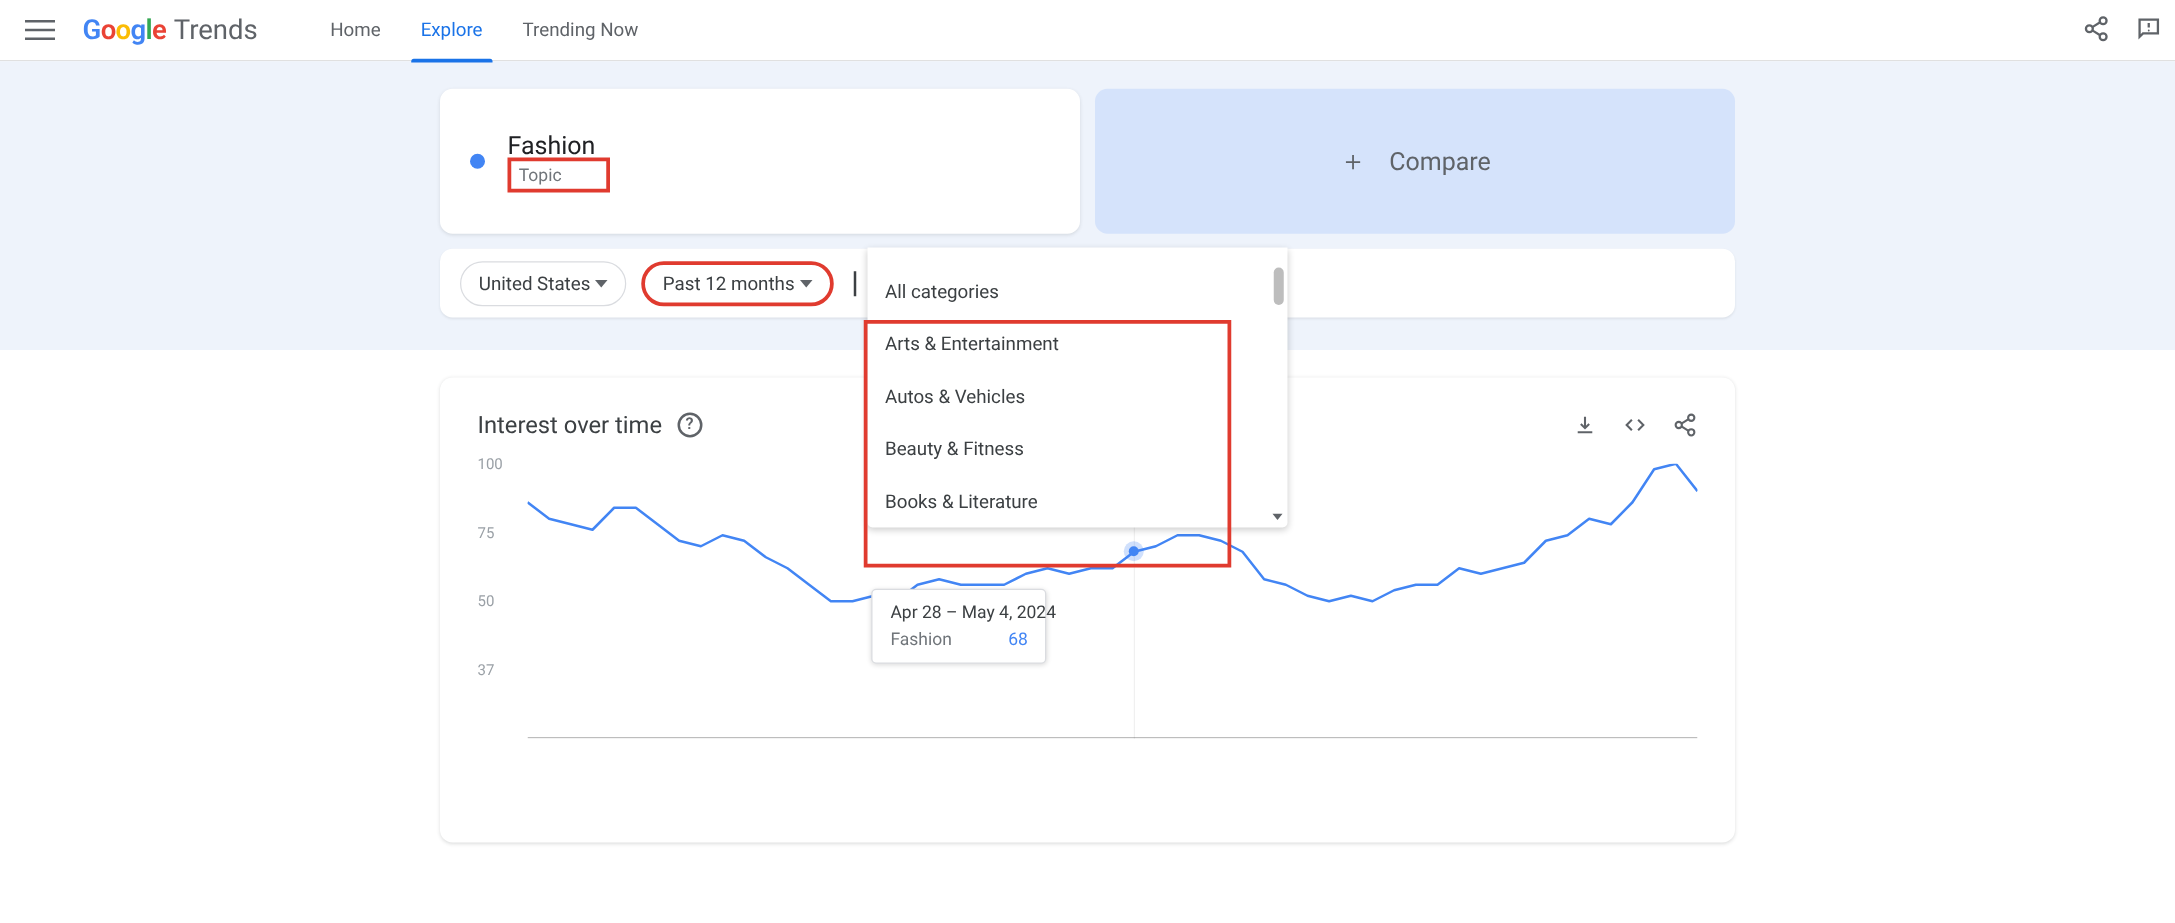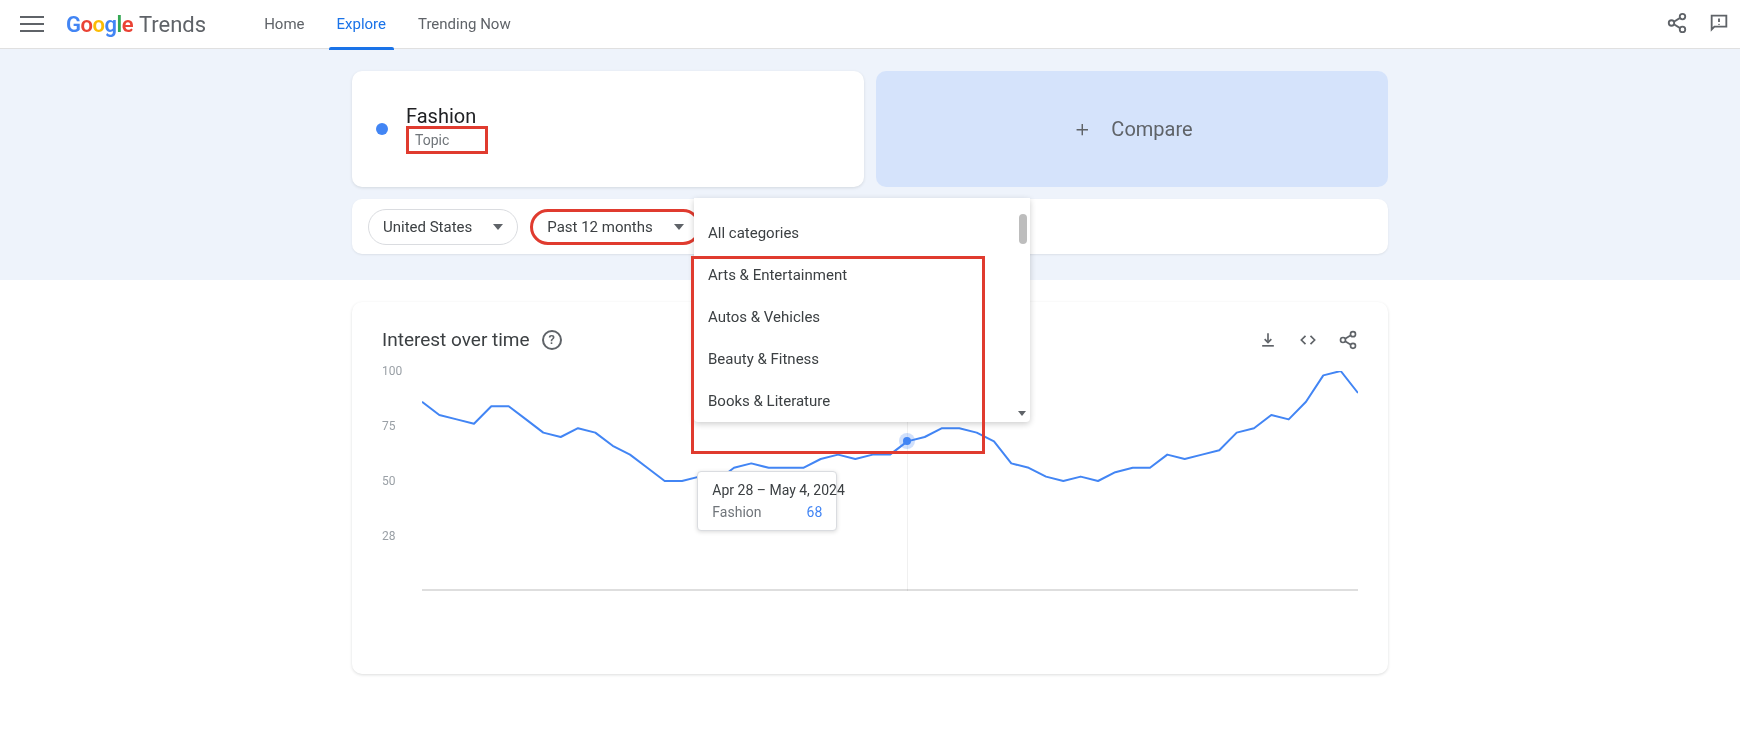--- a/index.html
+++ b/index.html
@@ -52,21 +52,21 @@
   .dot{width:12px;height:12px;border-radius:50%;background:var(--google-b);margin-right:18px;flex-shrink:0;}
   .term{font-size:20px;color:#202124;}
   .sub{font-size:14px;color:var(--muted);}
   .hl-box{border:3px solid var(--hl);padding:1px 36px 2px 6px;display:inline-block;margin-top:-2px;}
 
   .card.blue{justify-content:center;gap:18px;color:#5f6368;font-size:20px;}
   .plus{font-size:22px;font-weight:300;}
 
   
   .filters{margin-top:12px;background:#fff;border-radius:10px;height:55px;display:flex;align-items:center;padding:0 16px;gap:12px;box-shadow:0 1px 2px rgba(60,64,67,.1);position:relative;}
-  .chip{border:1px solid var(--border);border-radius:22px;height:36px;padding:0 14px;display:flex;align-items:center;gap:21px;color:#3c4043;font-size:15px;cursor:pointer;background:#fff;}
+  .chip{border:1px solid var(--border);border-radius:22px;height:36px;padding:0 14px;display:flex;align-items:center;gap:4px;color:#3c4043;font-size:15px;cursor:pointer;background:#fff;}
   .chip.hl{border:3px solid var(--hl);}
   .tri{width:0;height:0;border-left:5px solid transparent;border-right:5px solid transparent;border-top:6px solid #5f6368;}
   .caret{width:2px;height:20px;background:#3c4043;margin-left:4px;}
 
   
   .dropdown{position:absolute;left:342px;top:-1px;width:336px;background:#fff;box-shadow:0 2px 6px rgba(0,0,0,.2);border-radius:0 0 4px 4px;z-index:30;}
   .dd-hl{position:absolute;left:339px;top:57px;width:294px;height:198px;border:3px solid var(--hl);z-index:31;pointer-events:none;}
   .dropdown .opt{height:42px;display:flex;align-items:center;padding:0 14px;color:#3c4043;font-size:15px;cursor:pointer;}
   .dropdown .opt:first-child{margin-top:14px;}
   .dropdown .opt:last-child{height:38px;}
@@ -204,21 +204,21 @@
                 <circle cx="6" cy="12" r="3"></circle>
                 <circle cx="18" cy="19" r="3"></circle>
                 <line x1="8.6" y1="10.6" x2="15.4" y2="6.4"></line>
                 <line x1="8.6" y1="13.4" x2="15.4" y2="17.6"></line>
               </svg>
           </div>
         </div>
 
         <div class="chart">
           <div class="ylabels" id="ylabels">
-              <div class="ylab" style="top: 158px;">28</div>
+              <div class="ylab" style="top: 158px;">37</div>
               <div class="ylab" style="top: 103px;">50</div>
               <div class="ylab" style="top: 48px;">75</div>
               <div class="ylab" style="top: -7px;">100</div>
             </div>
           <div class="plot" id="plot">
             <svg id="chartsvg" viewBox="0 0 936 220" preserveAspectRatio="none">
                 <line x1="0" x2="936" y1="219" y2="219" stroke="#bdbdbd" stroke-width="1"></line>
                 <path d="M0.0 30.8 L17.3 44.0 L34.7 48.4 L52.0 52.8 L69.3 35.2 L86.7 35.2 L104.0 48.4 L121.3 61.6 L138.7 66.0 L156.0 57.2 L173.3 61.6 L190.7 74.8 L208.0 83.6 L225.3 96.8 L242.7 110.0 L260.0 110.0 L277.3 105.6 L294.7 110.0 L312.0 96.8 L329.3 92.4 L346.7 96.8 L364.0 96.8 L381.3 96.8 L398.7 88.0 L416.0 83.6 L433.3 88.0 L450.7 83.6 L468.0 83.6 L485.3 70.4 L502.7 66.0 L520.0 57.2 L537.3 57.2 L554.7 61.6 L572.0 70.4 L589.3 92.4 L606.7 96.8 L624.0 105.6 L641.3 110.0 L658.7 105.6 L676.0 110.0 L693.3 101.2 L710.7 96.8 L728.0 96.8 L745.3 83.6 L762.7 88.0 L780.0 83.6 L797.3 79.2 L814.7 61.6 L832.0 57.2 L849.3 44.0 L866.7 48.4 L884.0 30.8 L901.3 4.4 L918.7 0.0 L936.0 22.0 " fill="none" stroke="#4285f4" stroke-width="2" stroke-linejoin="round"></path>
               </svg>
             <div class="hover-line" id="hover-line" style="left: 485.333px; top: 0px; height: 220px;"></div>

